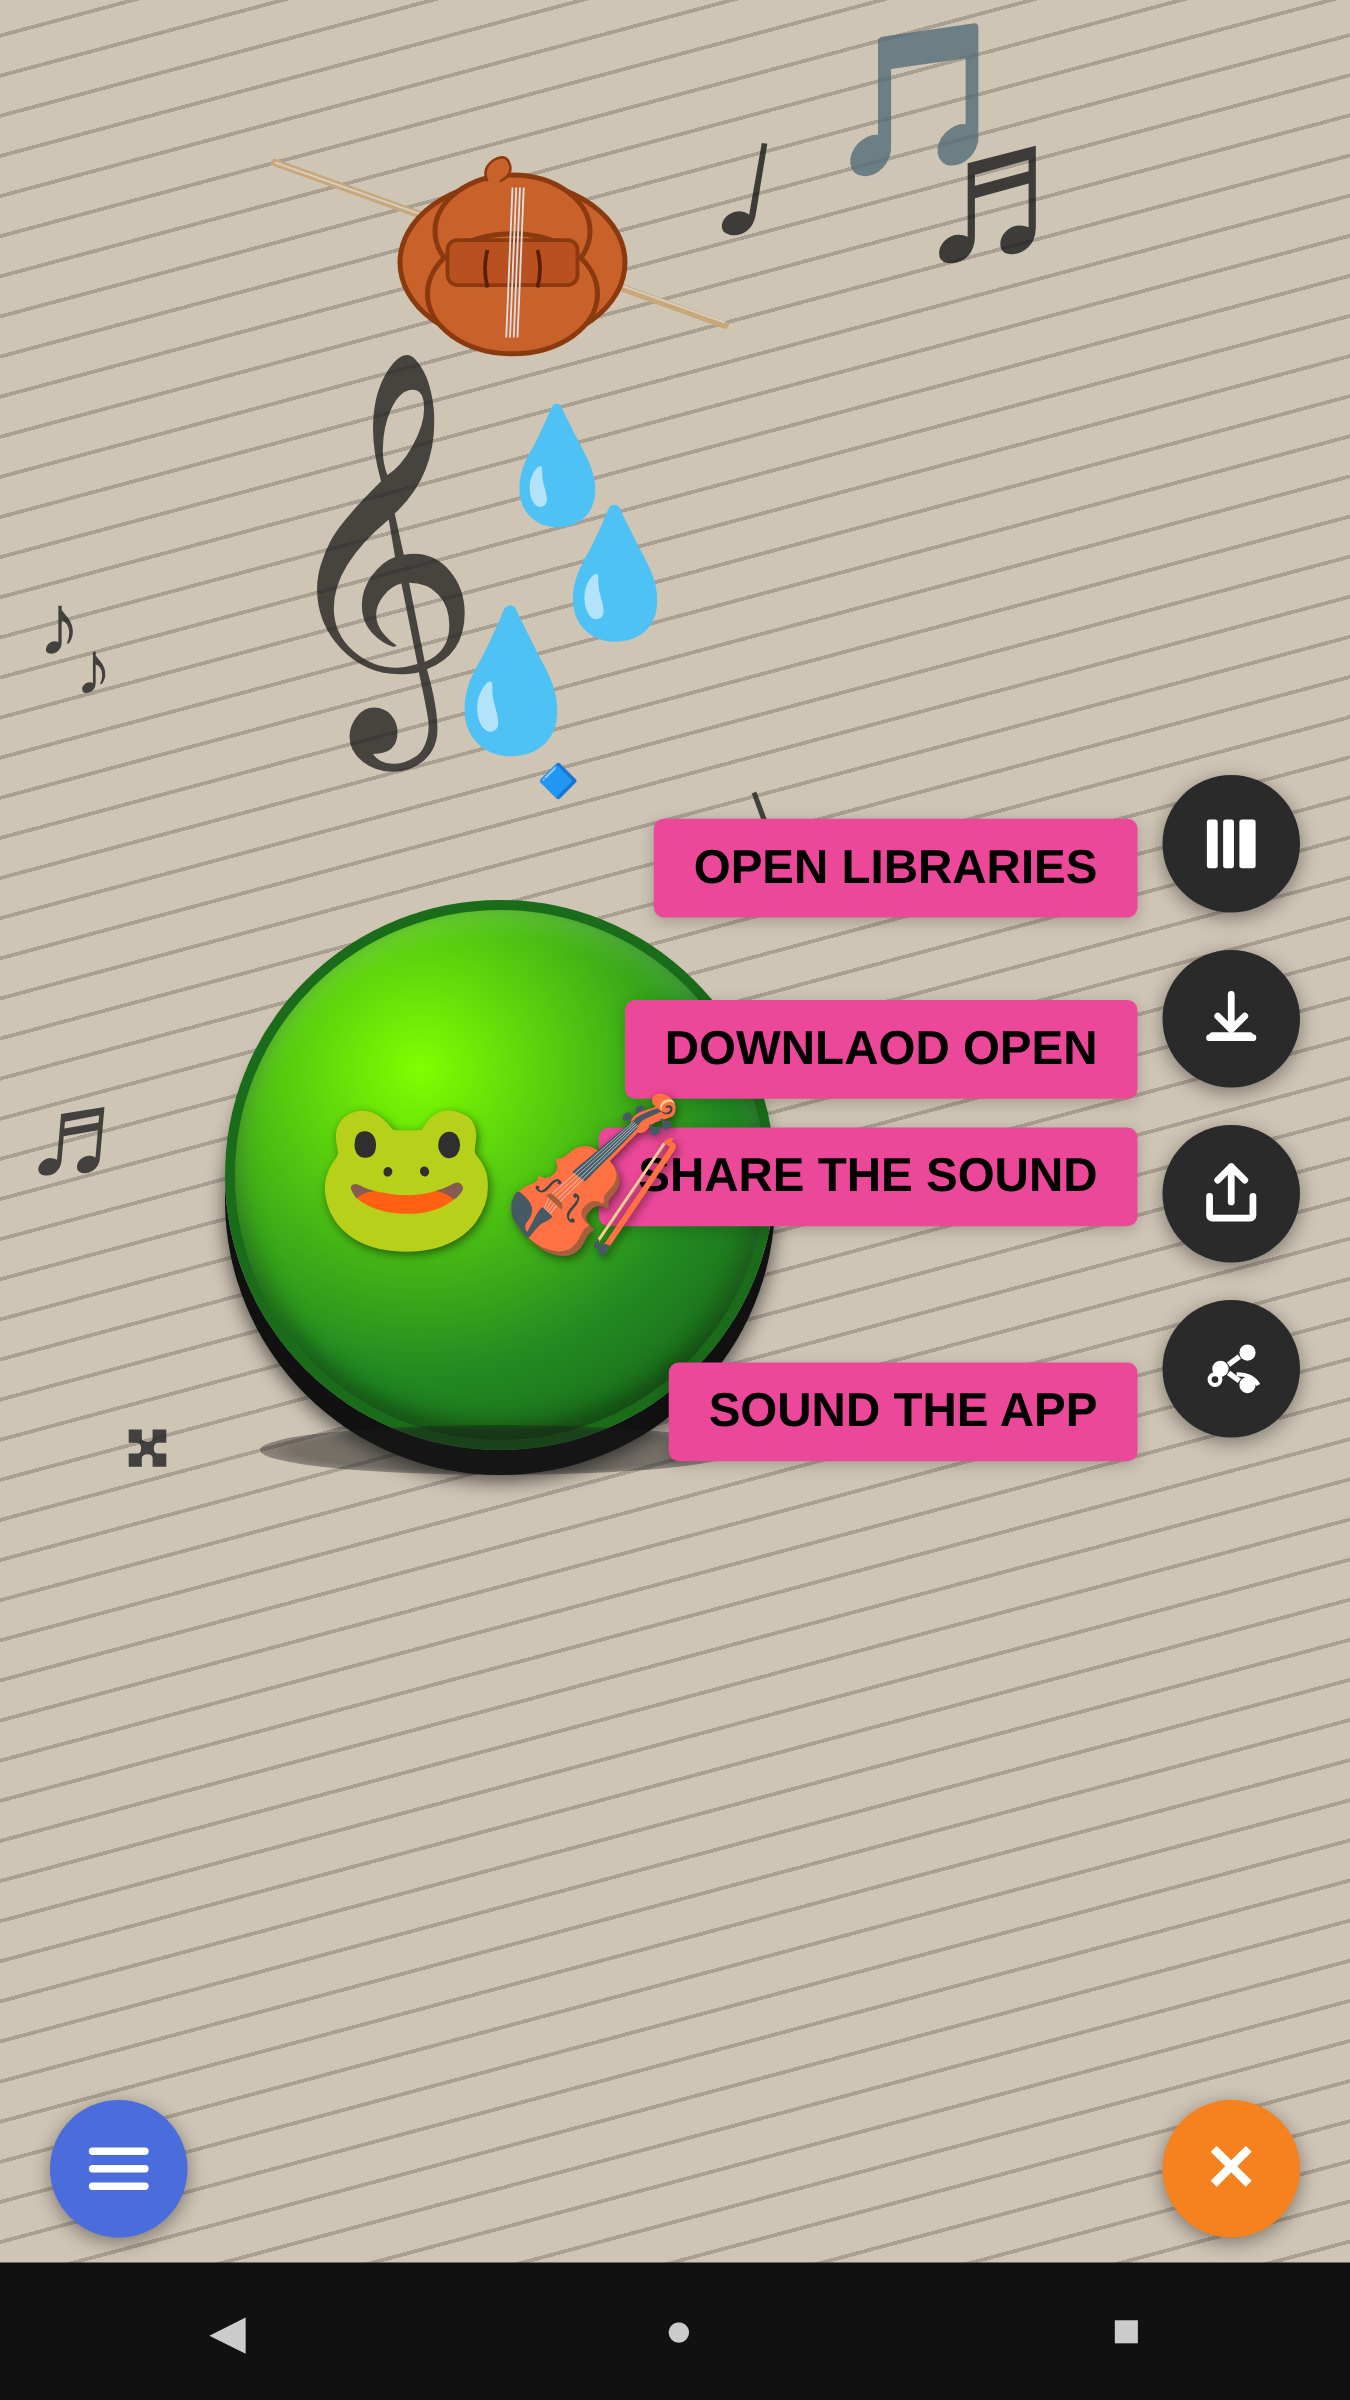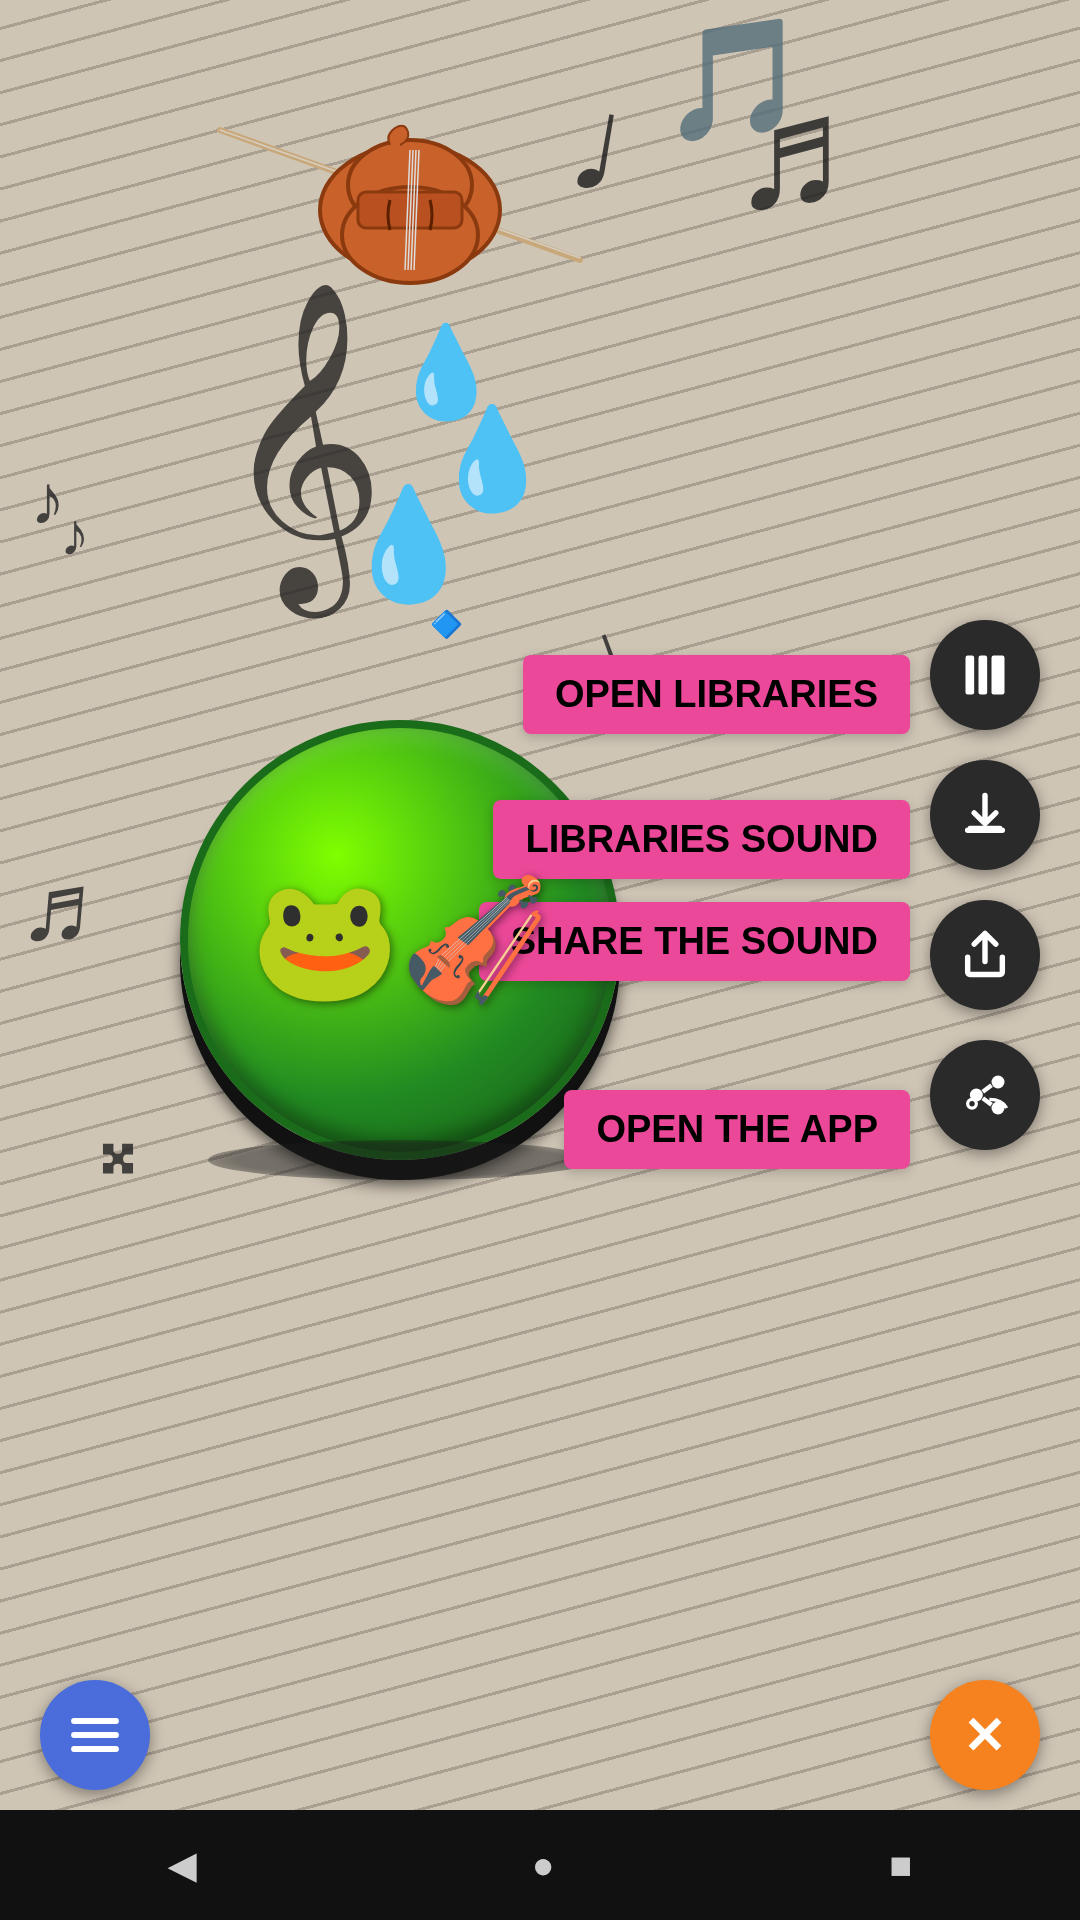--- a/index.html
+++ b/index.html
@@ -350,29 +350,29 @@
       <path d="M14 14 Q20 14 22 18" stroke="white" stroke-width="1.5" fill="none"></path>
     </svg>
   </button>
 </div>
 
 <div class="tooltip-label tooltip-libraries">
   <span>OPEN LIBRARIES</span>
 </div>
 
 <div class="tooltip-label tooltip-download">
-  <span>LIBRARIES SOUND</span>
+  <span>DOWNLAOD OPEN</span>
 </div>
 
 <div class="tooltip-label tooltip-share-sound">
   <span>SHARE THE SOUND</span>
 </div>
 
 <div class="tooltip-label tooltip-share-app">
-  <span>OPEN THE APP</span>
+  <span>SOUND THE APP</span>
 </div>
 
 <button class="menu-btn">
   <svg viewBox="0 0 24 24" xmlns="http://www.w3.org/2000/svg">
     <line x1="3" y1="6" x2="21" y2="6" stroke="white" stroke-width="2.5" stroke-linecap="round"></line>
     <line x1="3" y1="12" x2="21" y2="12" stroke="white" stroke-width="2.5" stroke-linecap="round"></line>
     <line x1="3" y1="18" x2="21" y2="18" stroke="white" stroke-width="2.5" stroke-linecap="round"></line>
   </svg>
 </button>
 

